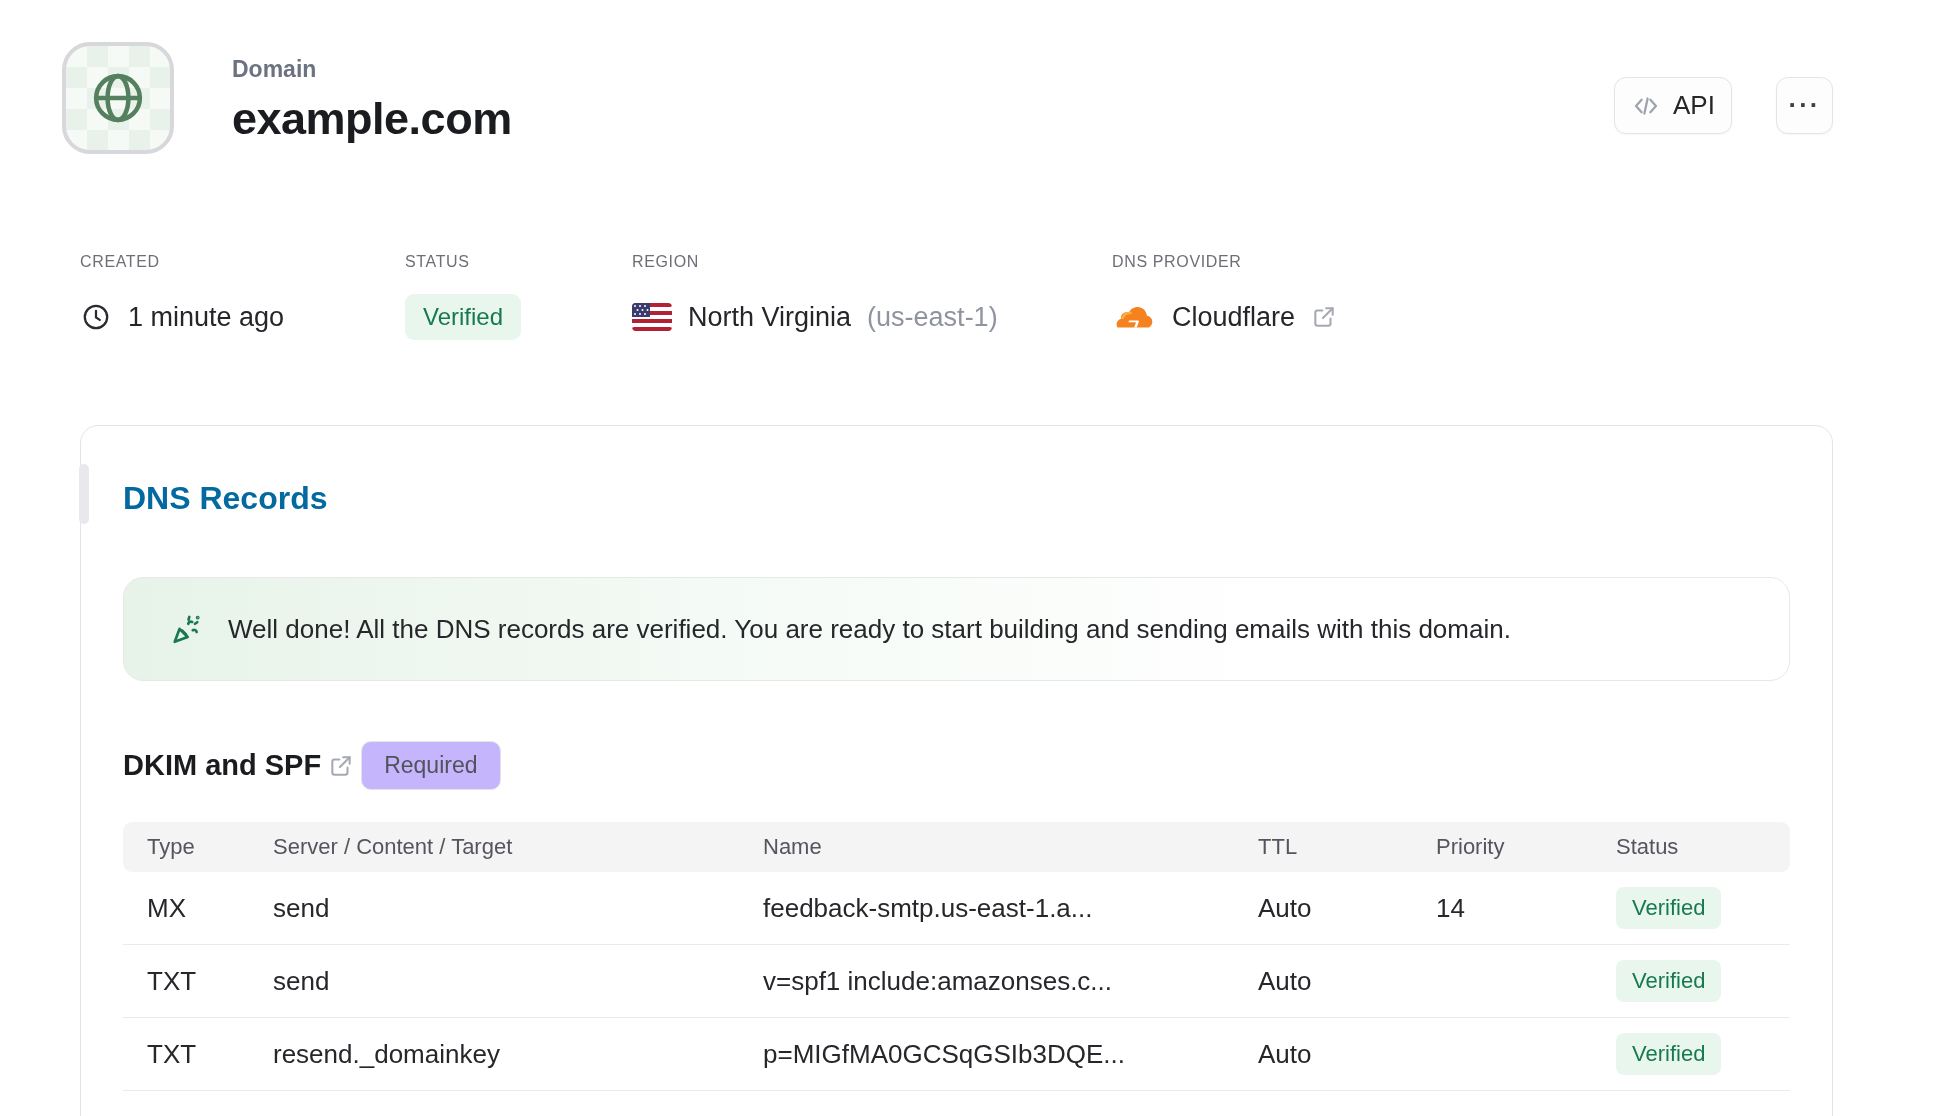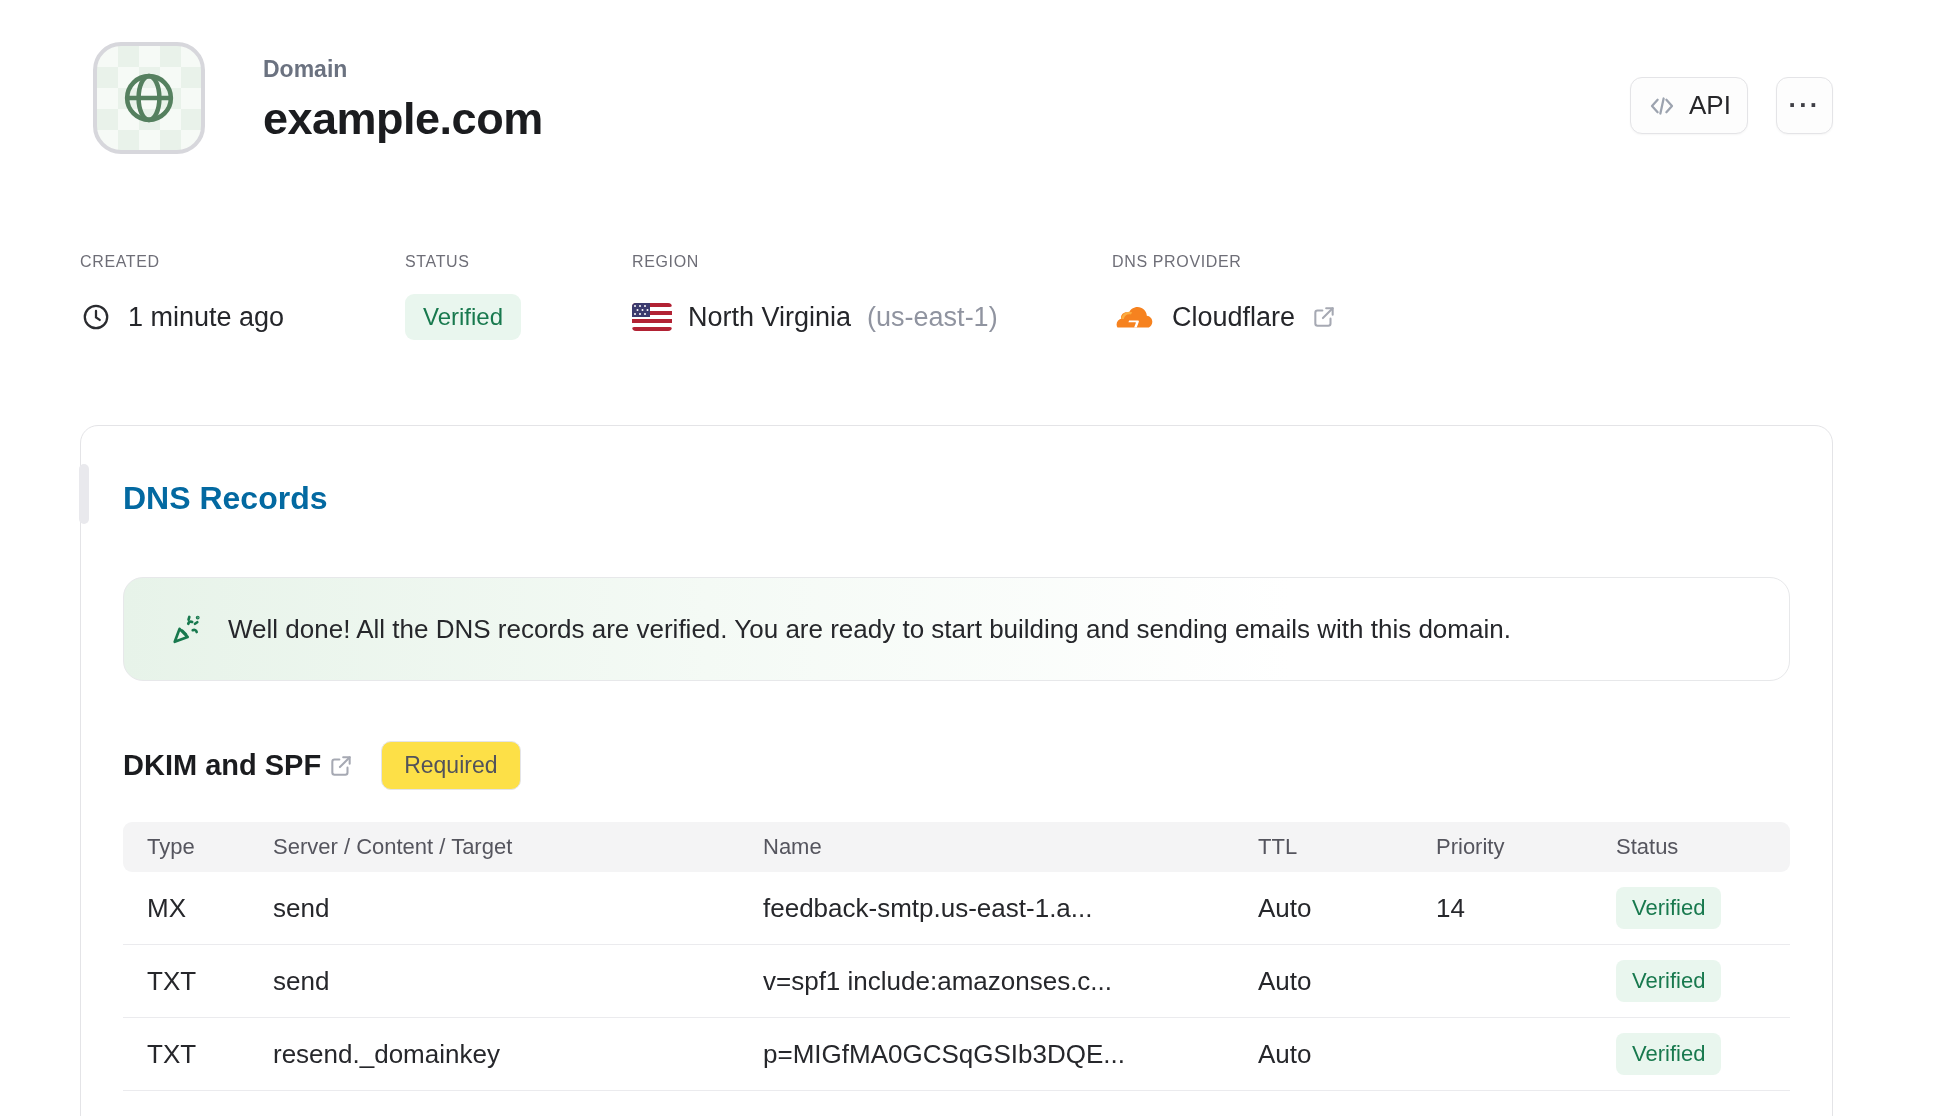--- a/index.html
+++ b/index.html
@@ -1,32 +1,32 @@
 <!DOCTYPE html>
 <html><head>
 <meta charset="utf-8">
 <style>
   * { margin:0; padding:0; box-sizing:border-box; }
   html,body { width:1944px; height:1116px; background:#ffffff; overflow:hidden;
               font-family:"Liberation Sans", sans-serif; color:#1f2023; }
 
   
-  .header-left { position:absolute; left:93px; top:42px; display:flex; }
+  .header-left { position:absolute; left:62px; top:42px; display:flex; }
   .avatar { width:112px; height:112px; border:4px solid #d7d7dc; border-radius:28px;
             background-color:#f6faf6;
             background-image:
               linear-gradient(45deg,#e9f2ea 25%,transparent 25%,transparent 75%,#e9f2ea 75%),
               linear-gradient(45deg,#e9f2ea 25%,transparent 25%,transparent 75%,#e9f2ea 75%);
             background-size:42px 42px; background-position:0 0,21px 21px;
             display:flex; align-items:center; justify-content:center; }
   .title-block { margin-left:58px; padding-top:14px; }
   .eyebrow { font-size:23px; font-weight:700; color:#6b7280; }
   .page-title { font-size:45px; font-weight:700; color:#1b1c1f; margin-top:10px; letter-spacing:-0.5px; }
 
-  .header-actions { position:absolute; top:77px; right:111px; display:flex; gap:28px; }
+  .header-actions { position:absolute; top:77px; right:111px; display:flex; gap:44px; }
   .btn { display:flex; align-items:center; justify-content:center; gap:12px;
          height:57px; border:1px solid #e4e4e7; border-radius:12px; background:#fdfdfd;
          box-shadow:0 1px 2px rgba(0,0,0,0.04); cursor:pointer; font-size:26px; color:#27272a; }
   .btn-api { width:118px; }
   .btn-more { width:57px; font-weight:700; letter-spacing:2px; font-size:26px; color:#3f3f46; }
 
   
   .meta { position:absolute; left:80px; top:253px; display:flex; }
   .meta-col { display:flex; flex-direction:column; }
   .meta-col.c1 { width:325px; } .meta-col.c2 { width:227px; } .meta-col.c3 { width:480px; }
@@ -46,21 +46,21 @@
   .card-title { margin-top:54px; font-size:32px; font-weight:700; color:#0369a1; }
 
   .banner { margin-top:60px; height:104px; border:1px solid #e7e8ea; border-radius:20px;
             background:linear-gradient(90deg,#e7f3e9 0%, #f4faf5 35%, #ffffff 70%);
             display:flex; align-items:center; gap:24px; padding:0 44px;
             font-size:26px; color:#26272b; }
 
   .section-head { margin-top:60px; display:flex; align-items:center; gap:7px; }
   .section-title { font-size:29px; font-weight:700; color:#1b1c1f; }
   .badge-required { border:1px solid #e4e4e7; border-radius:10px; padding:10px 22px;
-                    font-size:23px; color:#52525b; background:#fde047; margin-left:20px;text-align:center; }
+                    font-size:23px; color:#52525b; background:#c4b5fd; margin-left:0;text-align:center; }
 
   
   .table { margin-top:32px; }
   .tr { display:grid; grid-template-columns:126px 490px 495px 178px 180px 1fr;
         align-items:center; padding:0 24px; }
   .thead { background:#f4f4f5; border-radius:9px; height:50px;
            font-size:22px; font-weight:500; color:#55555e; }
   .trow { height:73px; font-size:26px; color:#26272b; border-bottom:1px solid #ebebee; }
   .cell-badge { justify-self:start; background:#e9f6ee; color:#18794e; font-size:22px;
                 font-weight:500; padding:8px 16px; border-radius:8px; }

